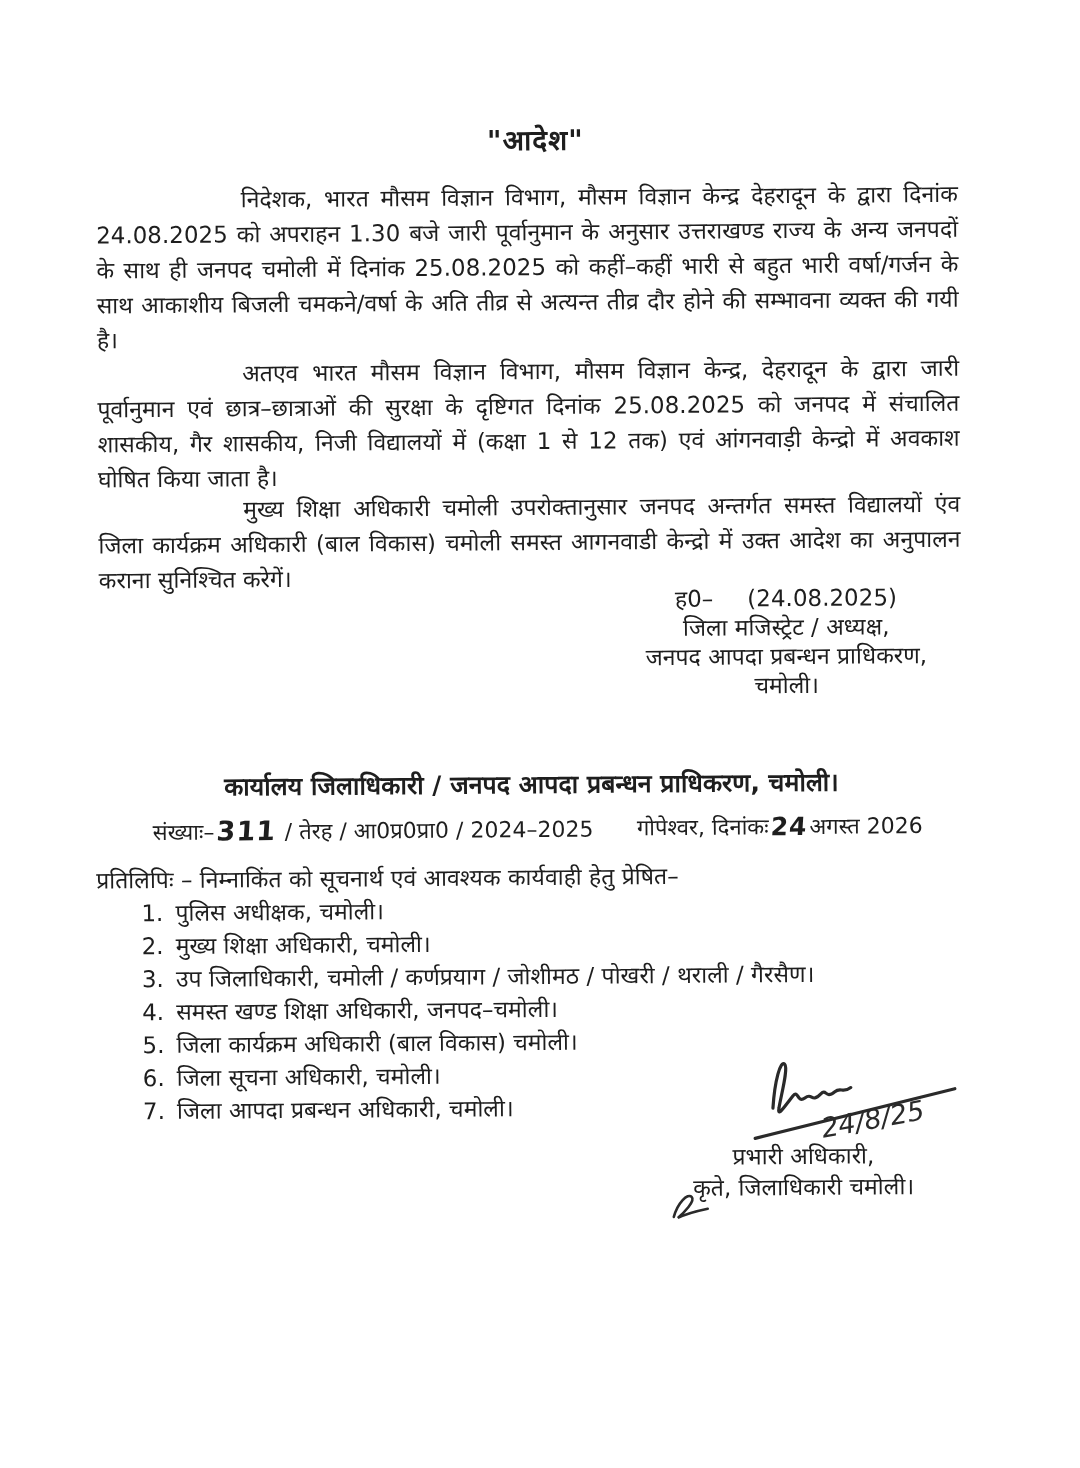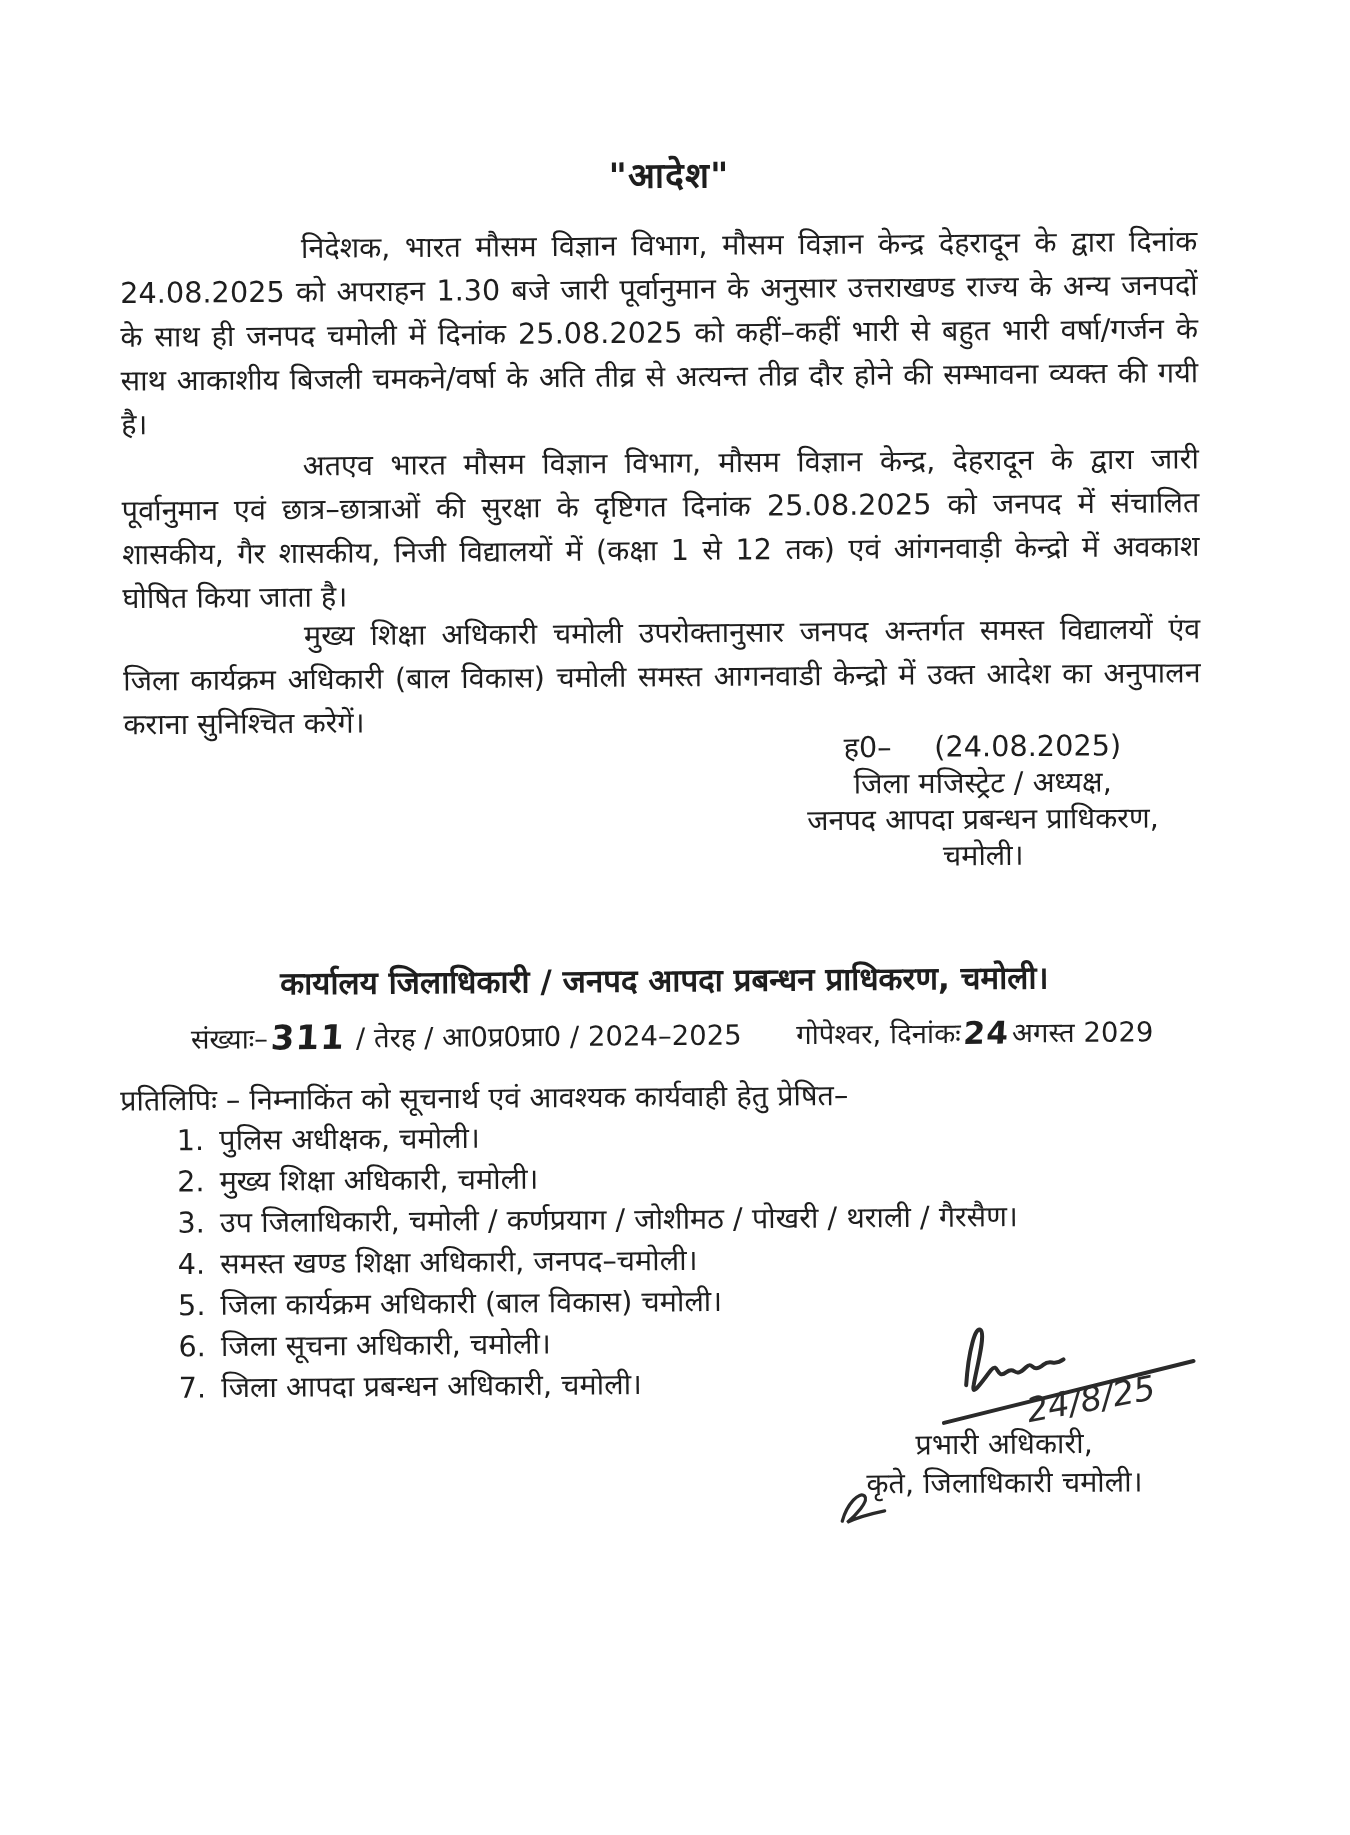--- a/index.html
+++ b/index.html
@@ -100,21 +100,21 @@
     </div>
 
     <div class="office">कार्यालय जिलाधिकारी / जनपद आपदा प्रबन्धन प्राधिकरण, चमोली।</div>
 
     <div class="refline">
       <span class="refleft">
         <span>संख्याः–</span><span class="hand">311</span><span> / तेरह / आ0प्र0प्रा0 / 2024–2025</span>
       </span>
       <span class="refright">
         <span>गोपेश्वर,</span>
-        <span>दिनांकः</span><span class="hand hand2">24</span><span>अगस्त 2029</span>
+        <span>दिनांकः</span><span class="hand hand2">24</span><span>अगस्त 2026</span>
       </span>
     </div>
 
     <div class="copyline">प्रतिलिपिः –  निम्नाकिंत को सूचनार्थ एवं आवश्यक कार्यवाही हेतु प्रेषित–</div>
 
     <div class="recipients">
       <div class="rcpt">
           <span class="rnum">1.</span>
           <span>पुलिस अधीक्षक, चमोली।</span>
         </div>

